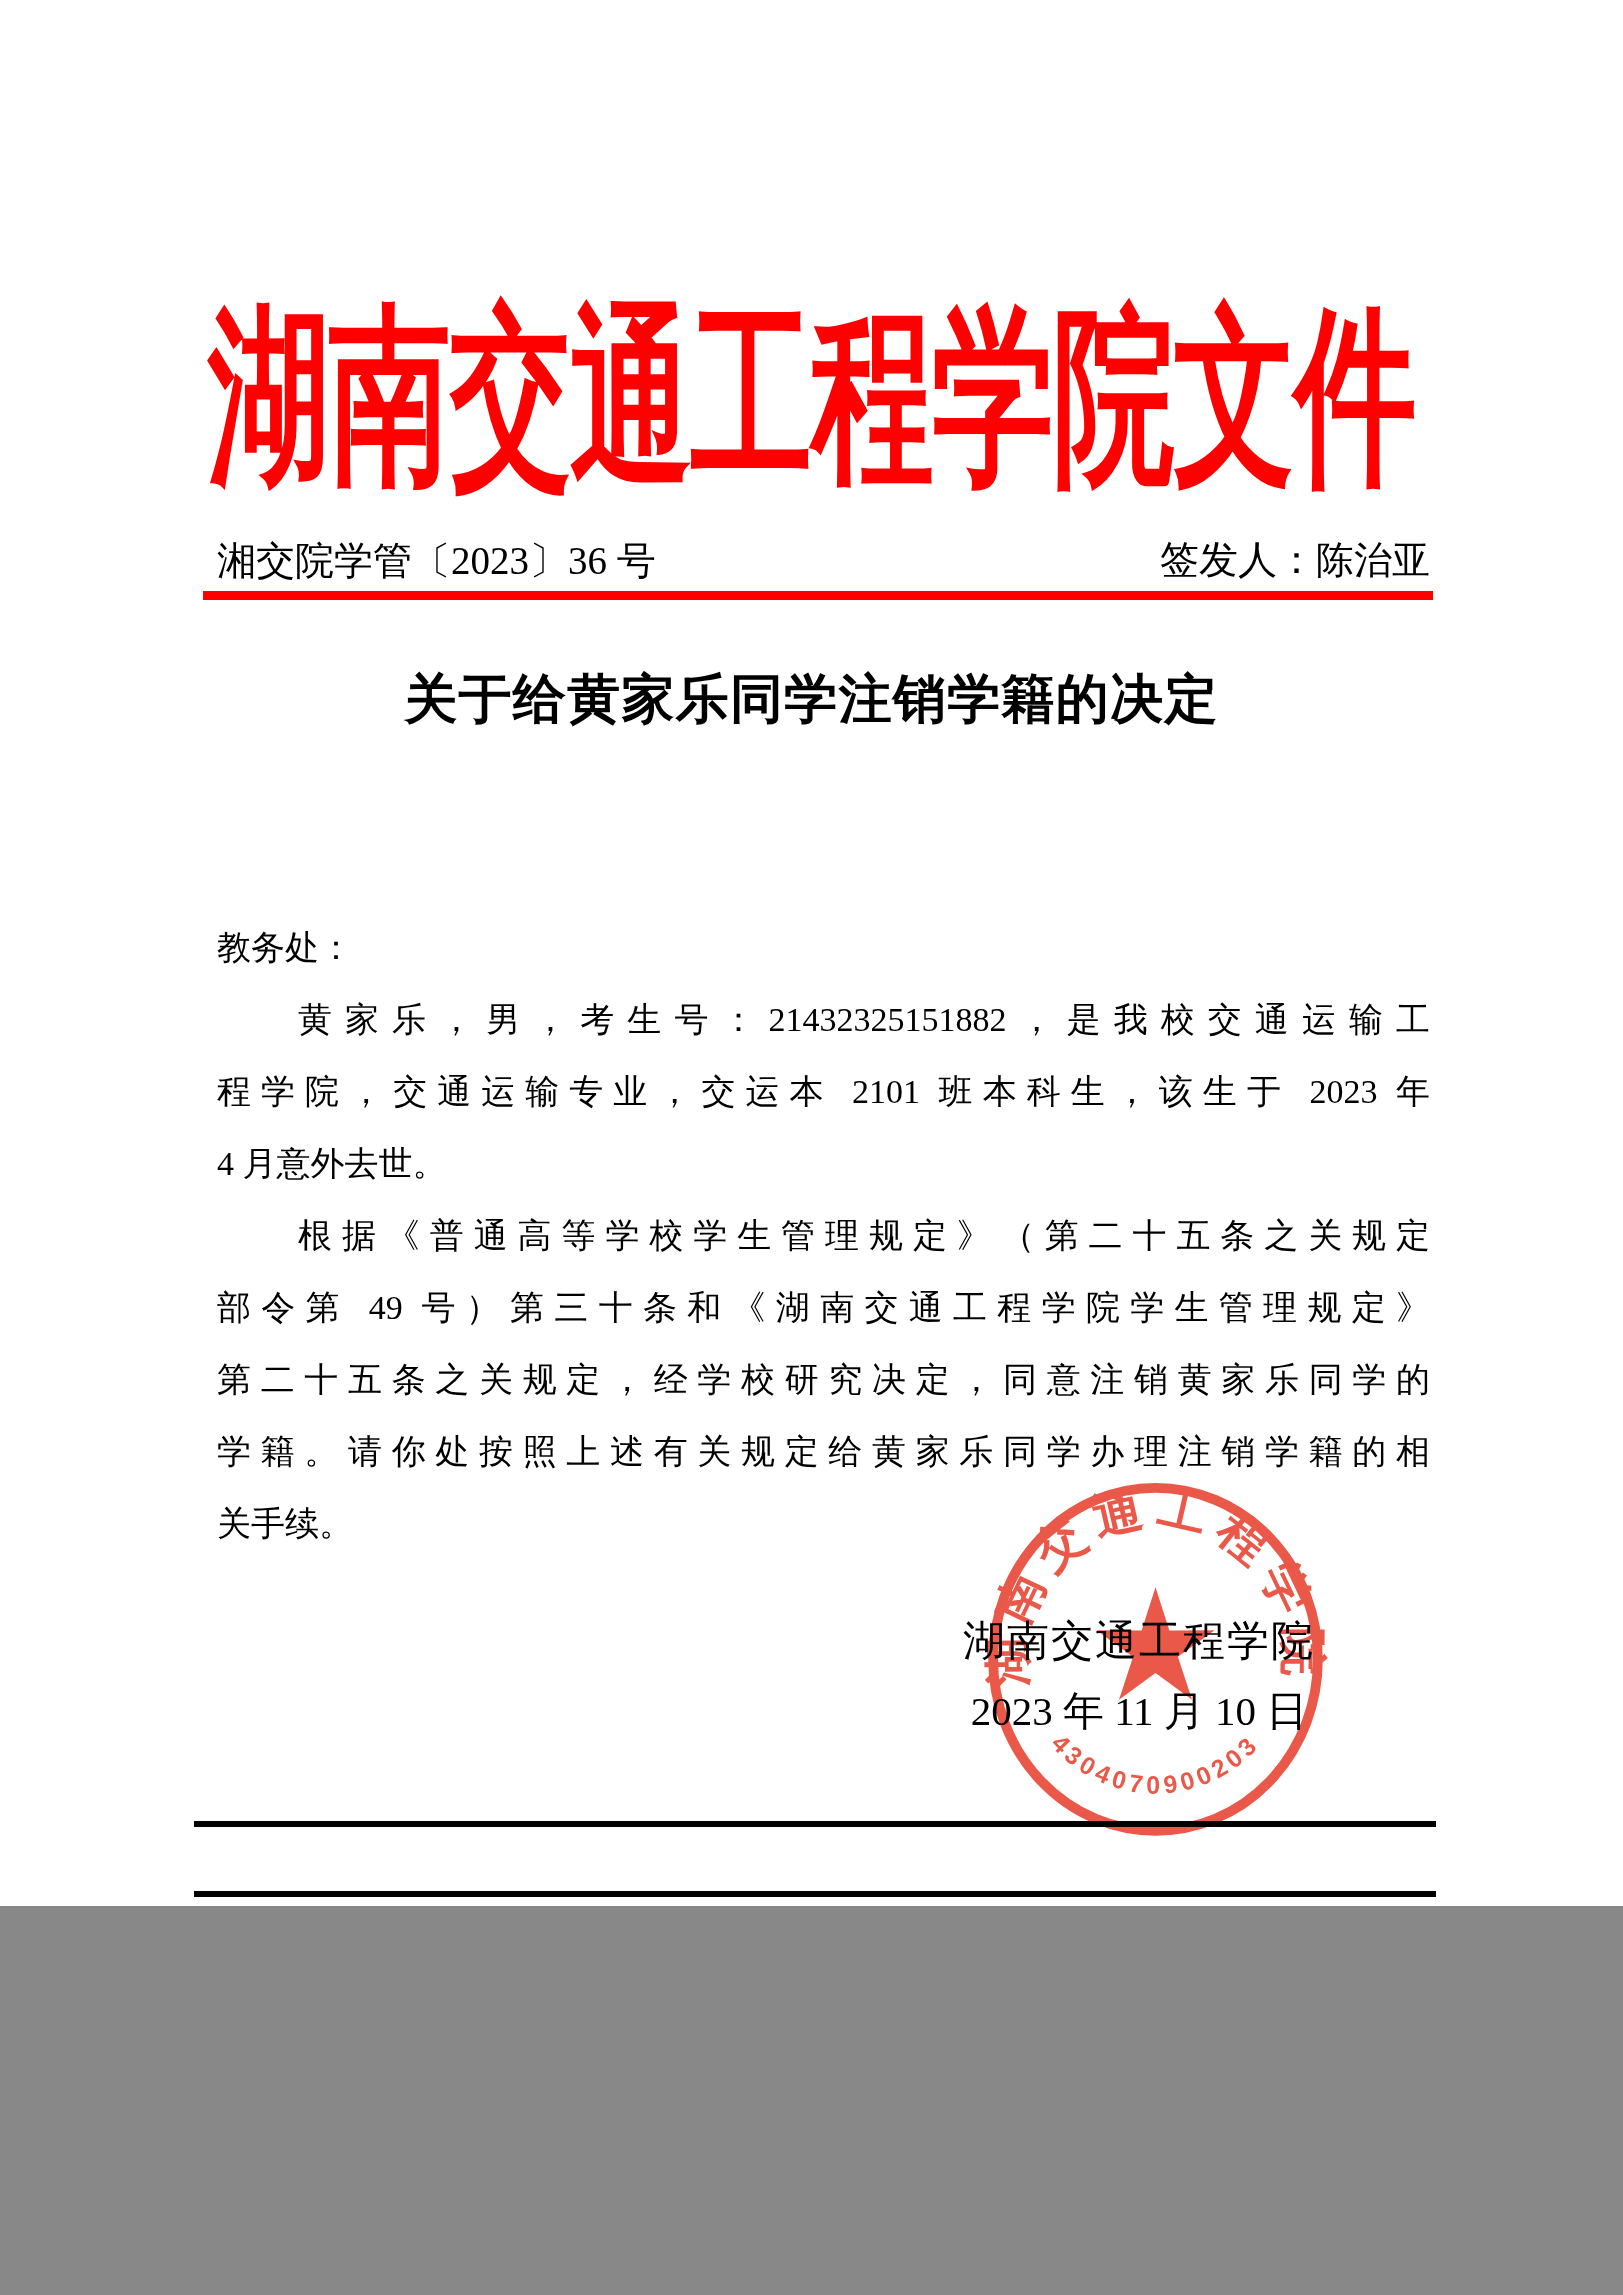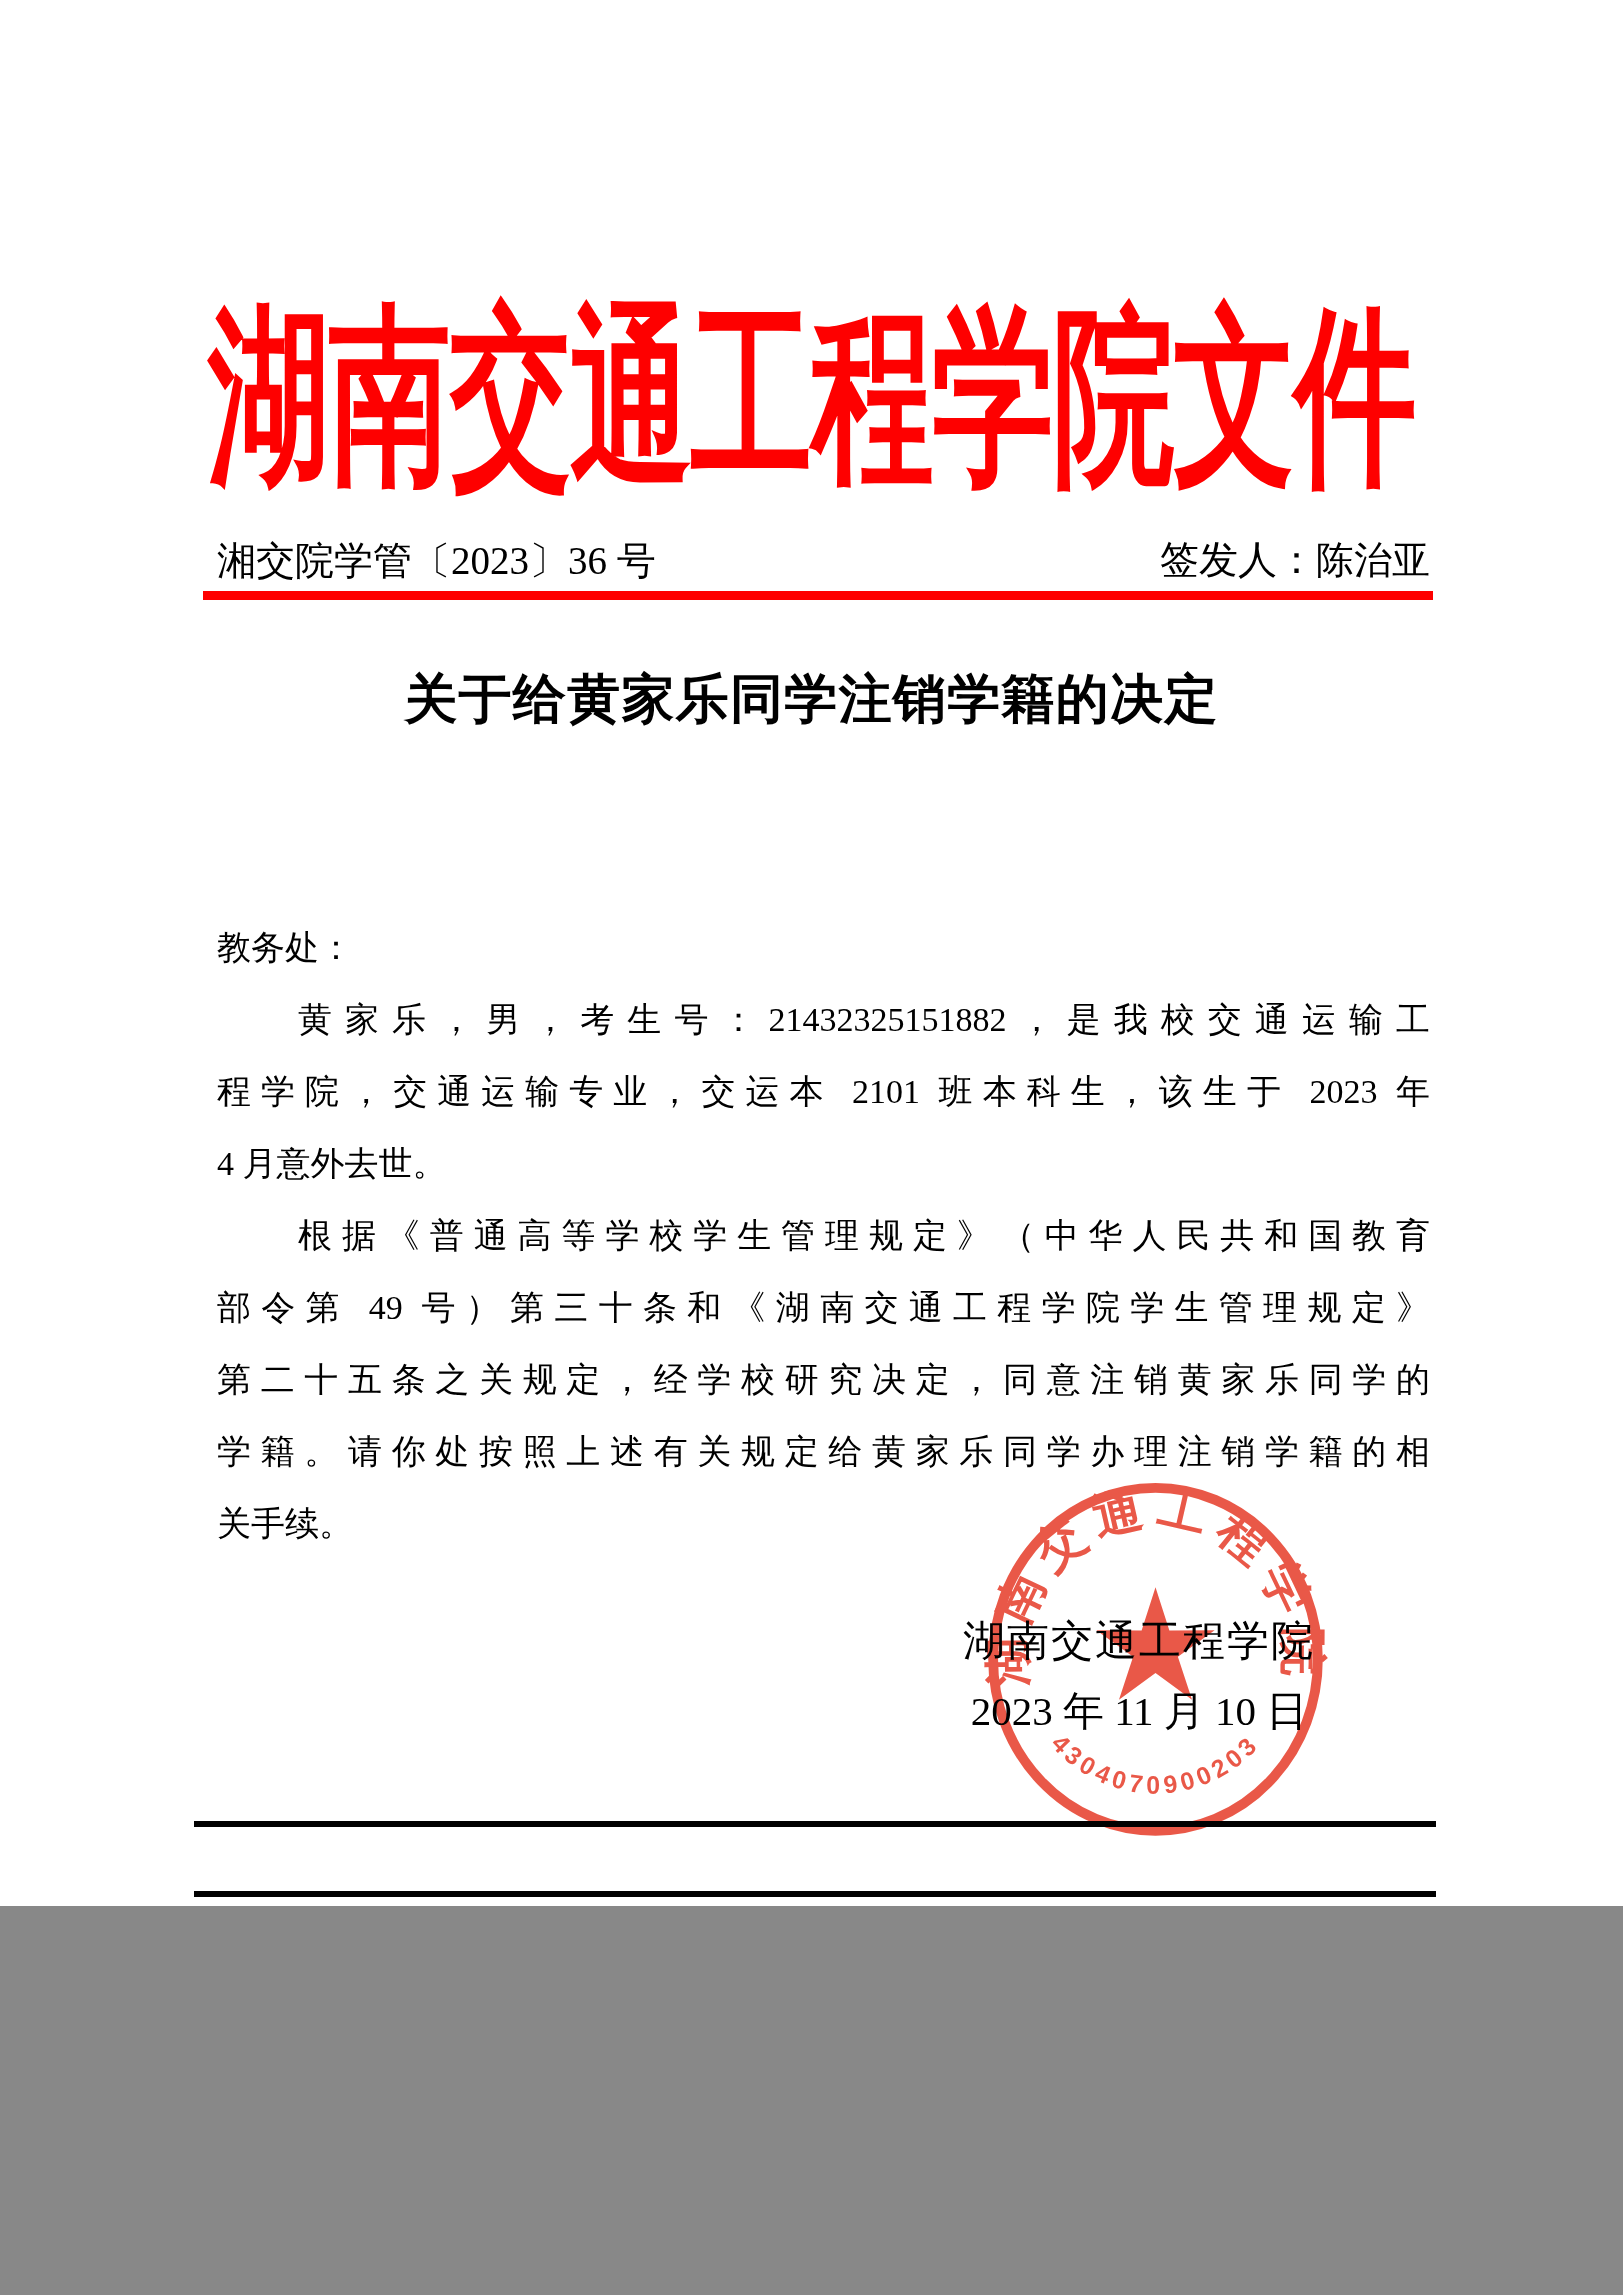--- a/index.html
+++ b/index.html
@@ -101,21 +101,21 @@
 
   <div class="red-rule"></div>
 
   <div class="doc-title">关于给黄家乐同学注销学籍的决定</div>
 
   <div class="body-block">
     <div class="bline">教务处：</div>
     <div class="bline indent jfull">黄家乐，男，考生号：21432325151882，是我校交通运输工</div>
     <div class="bline jfull">程学院，交通运输专业，交运本 2101 班本科生，该生于 2023 年</div>
     <div class="bline">4 月意外去世。</div>
-    <div class="bline indent jfull">根据《普通高等学校学生管理规定》（中华人民共和国教育</div>
+    <div class="bline indent jfull">根据《普通高等学校学生管理规定》（第二十五条之关规定</div>
     <div class="bline jfull">部令第 49 号）第三十条和《湖南交通工程学院学生管理规定》</div>
     <div class="bline jfull">第二十五条之关规定，经学校研究决定，同意注销黄家乐同学的</div>
     <div class="bline jfull">学籍。请你处按照上述有关规定给黄家乐同学办理注销学籍的相</div>
     <div class="bline">关手续。</div>
   </div>
 
   <svg class="seal" viewBox="0 0 530 556" xmlns="http://www.w3.org/2000/svg">
     <ellipse cx="265" cy="277" rx="248" ry="262" fill="none" stroke="#e84a38" stroke-width="15"></ellipse>
     <path id="sealTopArc" d="M 71.8 323.8 A 200 200 0 1 1 458.2 323.8" fill="none"></path>
     <path id="sealBottomArc" d="M 83.1 377 A 210 210 0 0 0 446.9 377" fill="none"></path>

